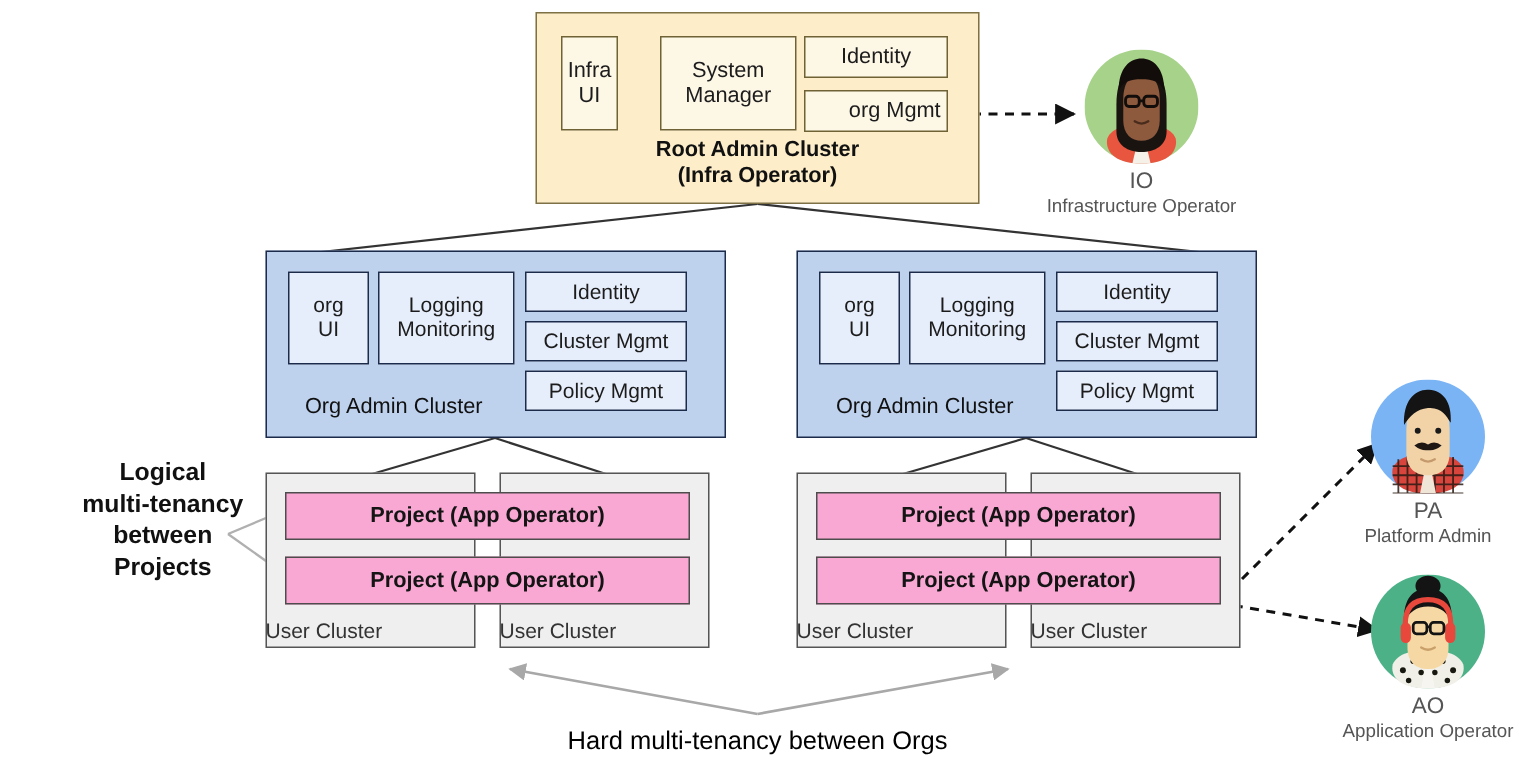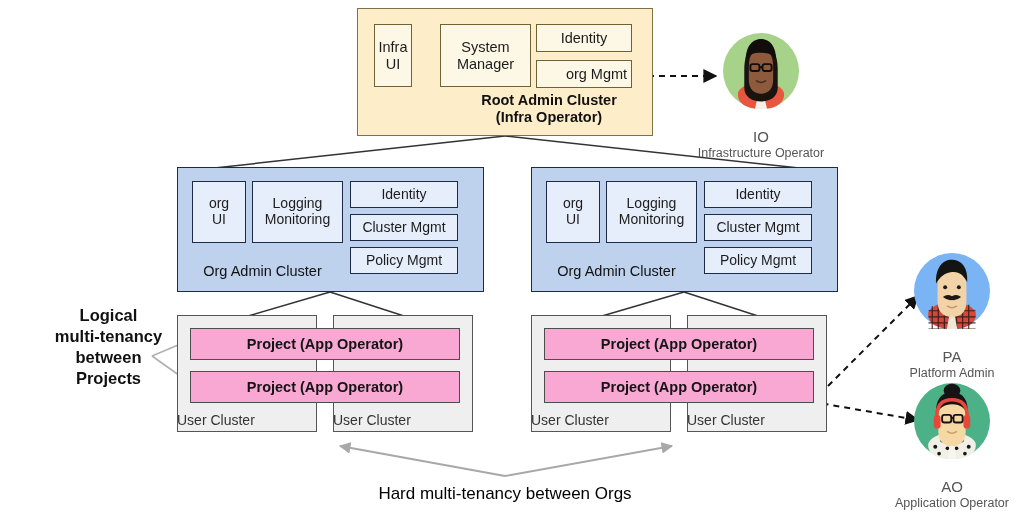--- a/index.html
+++ b/index.html
@@ -49,21 +49,20 @@
     color: #1c1c1c;
     font-size: 14.5px;
   }
   .root-caption {
     position: absolute;
     text-align: center;
     font-weight: bold;
     font-size: 14.5px;
     color: #111111;
     line-height: 1.18;
-    margin-left: 44px;
   }
 
   
   .org-outer {
     background: #bed2ee;
     border: 1.6px solid #1c2b4a;
   }
   .org-inner {
     background: #e7eefb;
     border: 1.6px solid #1c2b4a;
@@ -125,21 +124,21 @@
   }
   .persona .avatar {
     width: 76px;
     height: 76px;
     margin: 0 auto;
     display: block;
   }
   .persona .abbr {
     font-size: 15px;
     color: #555555;
-    margin-top: 20px;
+    margin-top: 4px;
     line-height: 1.1;
   }
   .persona .role {
     font-size: 12.5px;
     color: #555555;
     margin-top: 1px;
     line-height: 1.1;
   }
 </style>
 </head>

